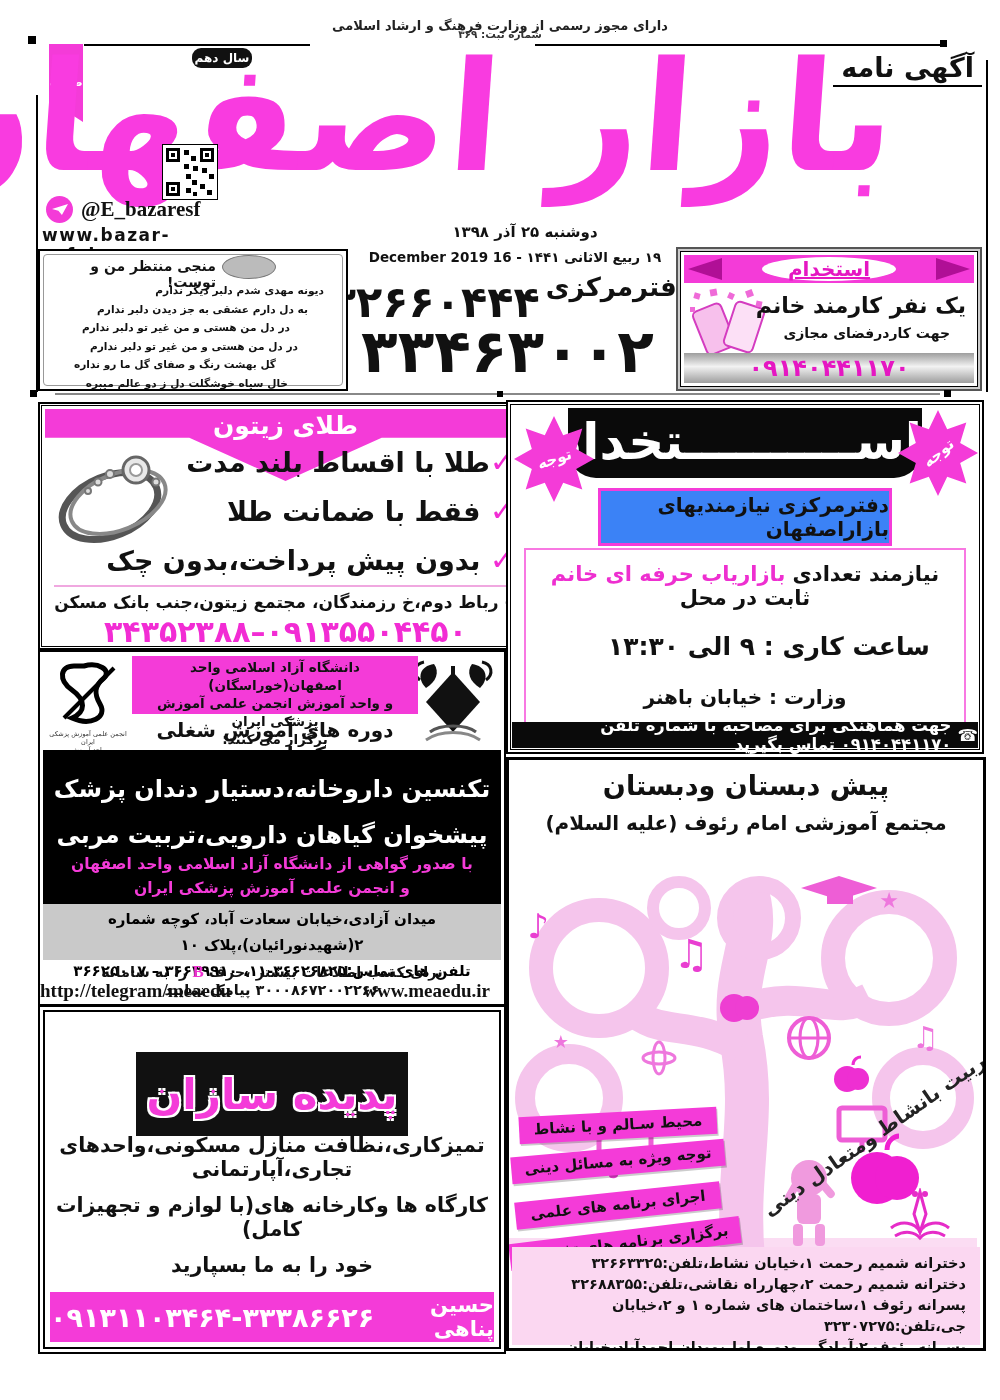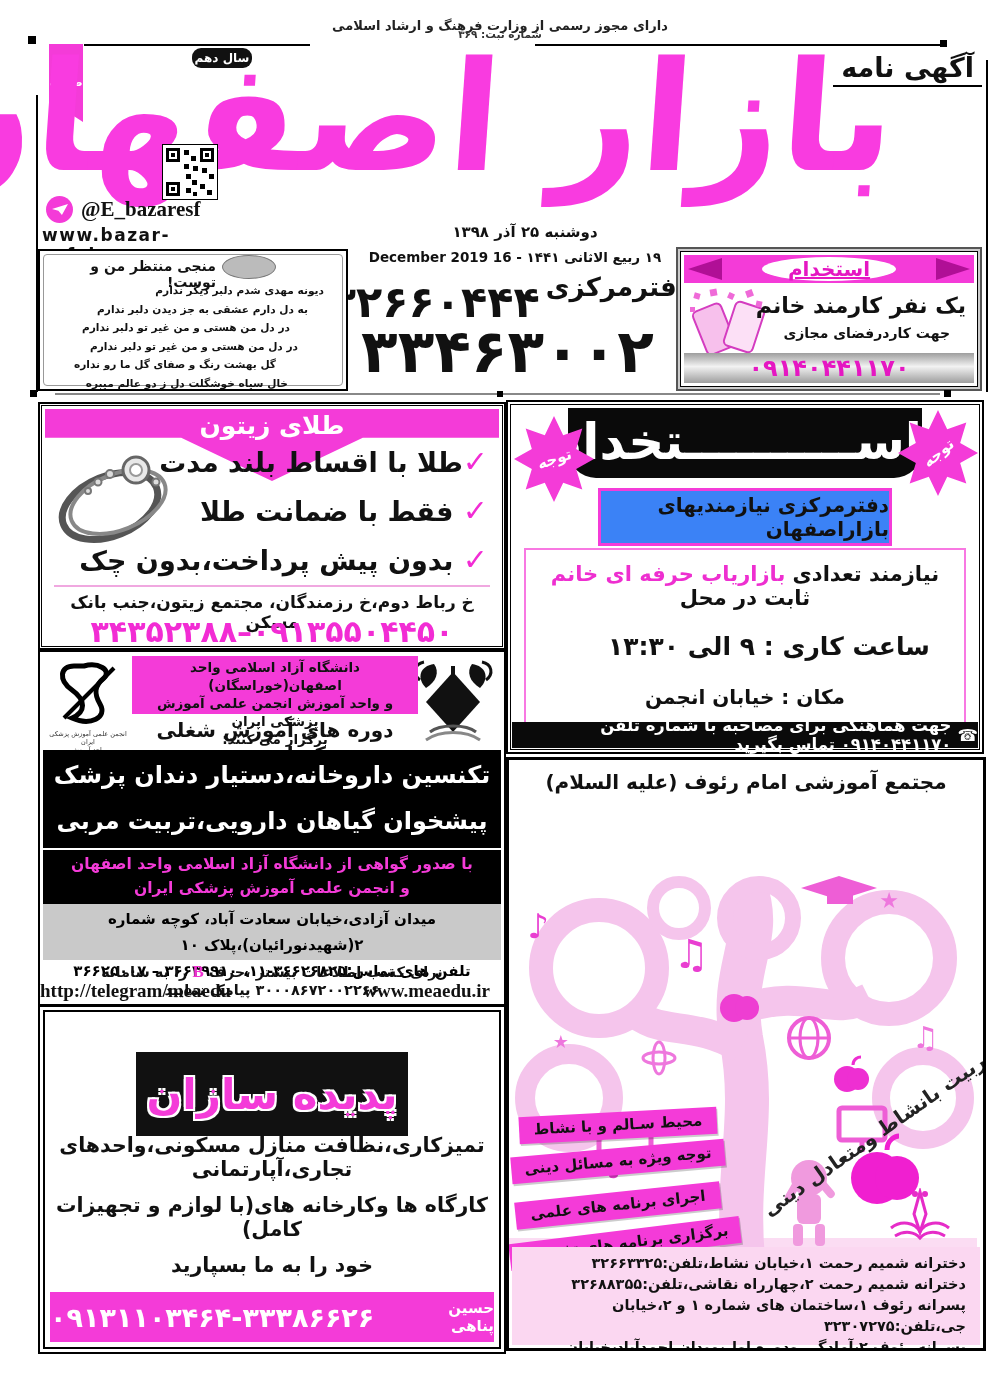--- a/index.html
+++ b/index.html
@@ -47,21 +47,21 @@
   .sharrow{position:absolute;top:3px;width:34px;height:22px;background:#b00f96;}
   .sharrow.left{left:4px;clip-path:polygon(0 50%,100% 0,100% 100%);}
   .sharrow.right{right:4px;clip-path:polygon(100% 50%,0 0,0 100%);}
   .shline1{font-size:22px;font-weight:bold;}
   .shline2{font-size:14px;font-weight:bold;}
   .shphonebar{background:linear-gradient(#9e9e9e,#f2f2f2 45%,#9e9e9e);color:#e517c2;
               font-size:24px;font-weight:bold;letter-spacing:5px;text-align:center;}
   .phoneshape{position:absolute;border:2px solid #d43cc0;border-radius:6px;background:#f7c0ec;}
   .appdot{position:absolute;background:#ef6ad8;}
   
-  .frame2{border:2px solid #000;box-shadow:inset 0 0 0 1px #fff,inset 0 0 0 2px #000;background:#fff;}
+  .frame2{border:2px solid #000;box-shadow:inset 0 0 0 1px #fff,inset 0 0 0 2px #000;background:#fff;padding-left:27px;}
   .goldbanner{background:#f43bd8;clip-path:polygon(0 0,100% 0,100% 40%,70% 40%,50% 100%,30% 40%,0 40%);}
   .goldtitle{color:#fff;font-size:25px;font-weight:bold;}
   .goldfeat{font-size:27px;font-weight:bold;white-space:nowrap;}
   .check{color:#f22cd4;font-size:30px;font-weight:bold;}
   .goldaddr{font-size:17px;font-weight:bold;}
   .goldphone{font-size:30px;font-weight:bold;color:#f22cd4;letter-spacing:2px;direction:ltr;}
   .pinksep{height:2px;background:#f0a8e0;}
   
   .unibox{border:2px solid #000;background:#fff;}
   .unipink{background:#f43bd8;color:#111;font-weight:bold;font-size:13.5px;line-height:18px;text-align:center;}
@@ -100,21 +100,21 @@
   .branchline{text-align:right;}
   .schlogocap{color:#e62cc8;font-size:8px;text-align:center;}
   
   .cleanframe{border:2px solid #000;box-shadow:inset 0 0 0 3px #fff,inset 0 0 0 5px #000;background:#fff;}
   .cleanbanner{background:#111;display:flex;align-items:center;justify-content:center;margin-top:27px;}
   .cleantitle{color:#f43bd8;font-size:42px;font-weight:bold;
               text-shadow:-2px -2px 0 #fff,2px -2px 0 #fff,-2px 2px 0 #fff,2px 2px 0 #fff;}
   .cleanline{font-size:20.5px;font-weight:bold;}
   .cleanbar{background:#f43bd8;color:#fff;display:flex;align-items:center;justify-content:center;gap:26px;}
   .cleanphone{font-size:27px;font-weight:bold;letter-spacing:2px;direction:ltr;}
-  .cleanname{font-size:15px;font-weight:bold;}
+  .cleanname{font-size:21px;font-weight:bold;}
 </style>
 </head>
 <body>
 
 <div id="page">
 
   <div class="abs sq" style="left:28px;top:36px;width:8px;height:8px;"></div>
   <div class="abs sq" style="left:940px;top:40px;width:7px;height:7px;"></div>
   <div class="abs" style="left:84px;top:44px;width:226px;height:1.5px;background:#000;"></div>
   <div class="abs" style="left:535px;top:44px;width:405px;height:1.5px;background:#000;"></div>
@@ -265,21 +265,21 @@
       <path d="M16 82 C30 72 56 72 70 82" fill="none" stroke="#888" stroke-width="3"></path>
     </svg>
 
     <div class="abs unipink" style="left:92px;top:4px;width:286px;height:56px;padding-top:2px;">
       <div>دانشگاه آزاد اسلامی واحد اصفهان(خوراسگان)</div>
       <div>و واحد آموزش انجمن علمی آموزش پزشکی ایران</div>
       <div>برگزار می کنند:</div>
     </div>
     <div class="abs unisub c" style="left:92px;top:66px;width:286px;">دوره های آموزش شغلی کوتاه مدت</div>
 
-    <div class="abs ublack c" style="left:3px;right:3px;top:98px;height:96px;padding-top:2px;">
+    <div class="abs ublack c" style="left:3px;right:3px;top:98px;height:96px;padding-top:16px;">
       <div class="ucourse">تکنسین داروخانه،دستیار دندان پزشک</div>
       <div class="ucourse">پیشخوان گیاهان دارویی،تربیت مربی مهد کودک</div>
     </div>
 
     <div class="abs ublack c" style="left:3px;right:3px;top:198px;height:52px;padding-top:2px;">
       <div class="ucert">با صدور گواهی از دانشگاه آزاد اسلامی واحد اصفهان</div>
       <div class="ucert">و انجمن علمی آموزش پزشکی ایران</div>
     </div>
 
     <div class="abs ugray c" style="left:3px;right:3px;top:252px;height:54px;padding-top:2px;">
@@ -308,29 +308,30 @@
       <span style="transform:rotate(-40deg);">توجه</span>
     </div>
     <div class="abs officebox" style="left:90px;right:90px;top:86px;height:52px;">دفترمرکزی نیازمندیهای بازاراصفهان</div>
     <div class="abs mainbox" style="left:16px;right:16px;top:146px;height:172px;">
       <div class="needline c" style="margin-top:12px;">
         <span>نیازمند تعدادی</span>
         <span class="mag">بازاریاب حرفه ای خانم</span>
         <span>ثابت در محل</span>
       </div>
       <div class="hoursline c" style="margin-top:22px;margin-left:48px;">ساعت کاری : ۹ الی ۱۳:۳۰</div>
-      <div class="placeline c" style="margin-top:24px;">مکان : خیابان انجمن</div>
+      <div class="placeline c" style="margin-top:24px;">وزارت : خیابان باهنر</div>
     </div>
     <div class="abs bhfooter" style="left:4px;right:4px;bottom:4px;height:26px;">
       <span>☎</span>
       <span>جهت هماهنگی برای مصاحبه با شماره تلفن ۰۹۱۴۰۴۴۱۱۷۰ تماس بگیرید</span>
     </div>
   </div>
 
   <div class="abs schoolbox" style="left:506px;top:757px;width:474px;height:588px;">
+    <div class="schooltitle c" style="margin-top:10px;">پیش دبستان ودبستان</div>
     <div class="schoolsub c" style="margin-top:10px;">مجتمع آموزشی امام رئوف (علیه السلام)</div>
 
     <svg class="abs" style="left:0;top:88px;" width="468" height="412" viewBox="0 0 468 412">
       <rect x="0" y="390" width="468" height="22" fill="#fbdcf3"></rect>
       <path d="M234 412 C226 320 248 270 232 190 C220 120 256 90 236 40" fill="none" stroke="#f5c5ec" stroke-width="44"></path>
       <path d="M232 200 C180 170 150 190 120 160" fill="none" stroke="#f5c5ec" stroke-width="30"></path>
       <path d="M236 160 C300 140 320 170 360 150" fill="none" stroke="#f5c5ec" stroke-width="30"></path>
       <circle cx="90" cy="120" r="58" fill="none" stroke="#f5c5ec" stroke-width="24"></circle>
       <circle cx="60" cy="250" r="44" fill="none" stroke="#f5c5ec" stroke-width="20"></circle>
       <circle cx="380" cy="110" r="56" fill="none" stroke="#f5c5ec" stroke-width="24"></circle>

